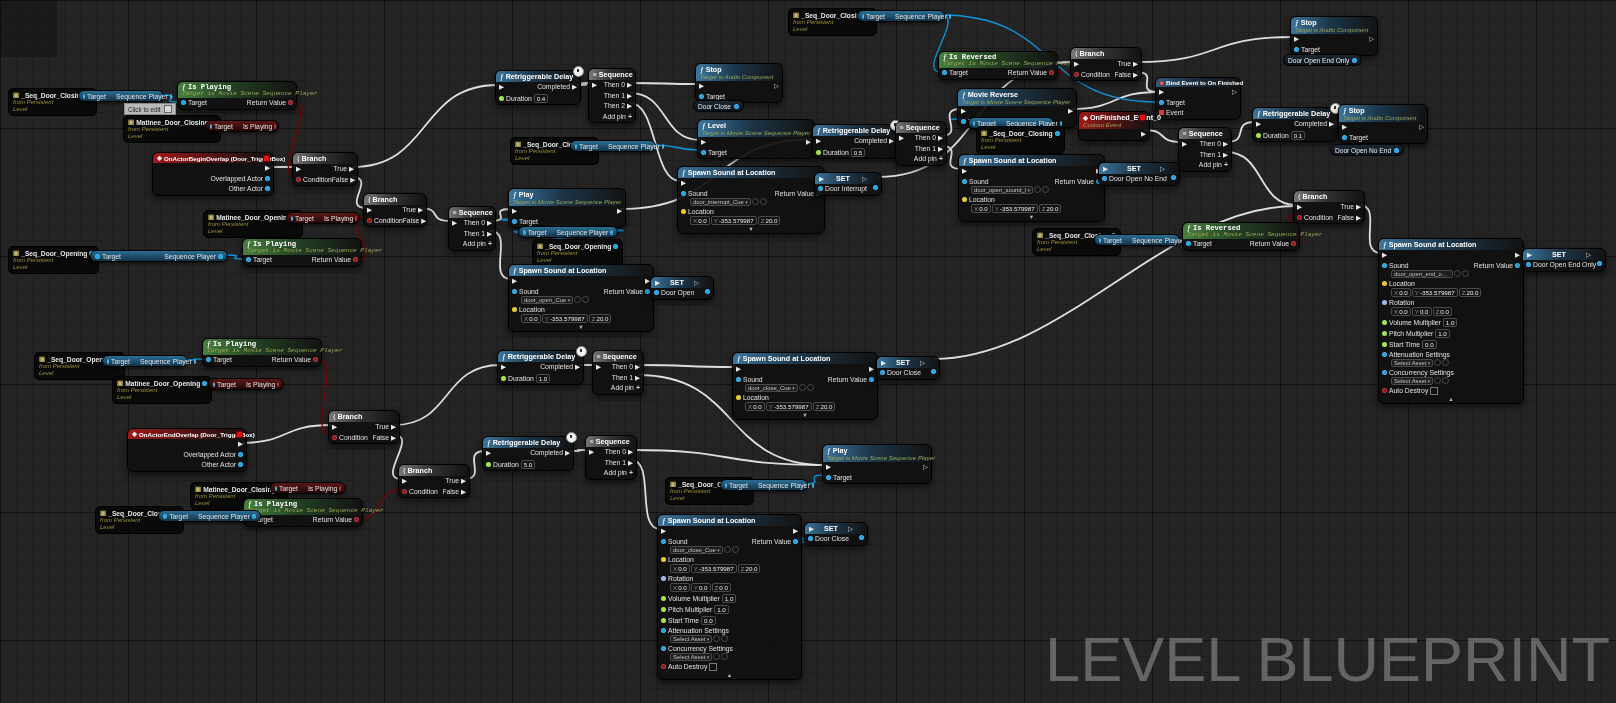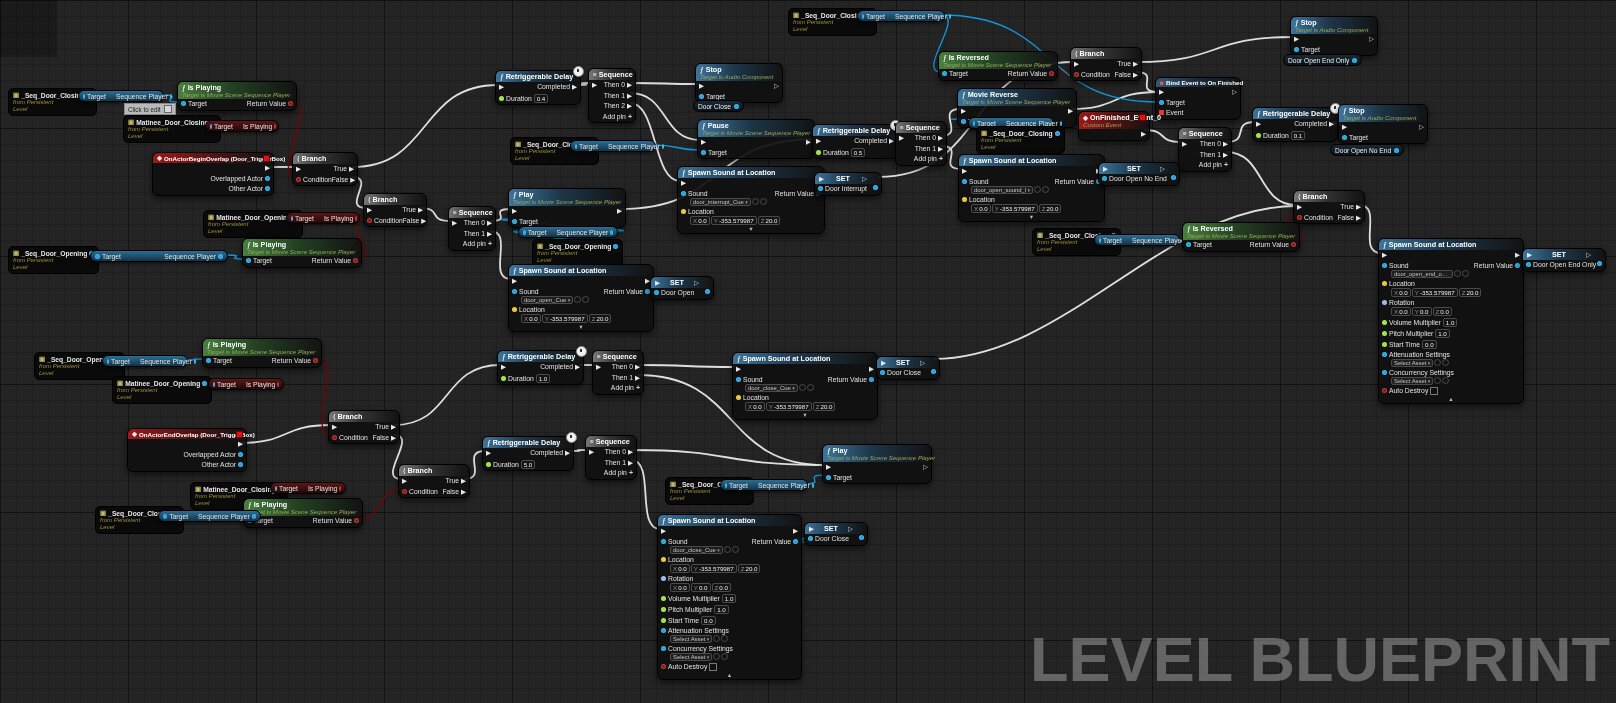--- a/index.html
+++ b/index.html
@@ -7,31 +7,31 @@
     background-color:#242424;
     background-image:
       linear-gradient(rgba(0,0,0,.38) 1px, transparent 1px),
       linear-gradient(90deg, rgba(0,0,0,.38) 1px, transparent 1px),
       linear-gradient(rgba(0,0,0,.13) 1px, transparent 1px),
       linear-gradient(90deg, rgba(0,0,0,.13) 1px, transparent 1px);
     background-size:128px 128px,128px 128px,16px 16px,16px 16px;
     font-family:"Liberation Sans", sans-serif;}
   #wires{position:absolute;left:0;top:0;z-index:1;pointer-events:none;}
   .corner-shade{position:absolute;left:0;top:0;width:57px;height:57px;background:rgba(0,0,0,.28);z-index:0;}
-  .wm{position:absolute;right:6px;bottom:8px;font-size:63px;font-weight:bold;color:#8d8d8d;opacity:.62;letter-spacing:0;z-index:1;white-space:nowrap;}
+  .wm{position:absolute;right:6px;bottom:8px;font-size:63px;font-weight:normal;color:#8d8d8d;opacity:.62;letter-spacing:0;z-index:1;white-space:nowrap;}
   .node{position:absolute;background:rgba(16,16,16,.93);border:1px solid #000;border-radius:6px;
     box-shadow:0 3px 6px rgba(0,0,0,.55);color:#ddd;z-index:2;}
   .hdr{position:relative;padding:1px 14px 1px 4px;border-radius:5px 5px 0 0;}
   .hdr .ti{font-weight:bold;font-size:7.2px;color:#fff;white-space:nowrap;display:flex;align-items:center;gap:2px;}
   .hdr .sub{font-style:italic;font-size:6.1px;color:#9aa65a;white-space:nowrap;margin-top:-1px;}
   .icon{font-style:normal;font-size:6.5px;color:#e9e9e9;}
   .bind .icon{color:#ff5545;}
   .fn>.hdr,.set>.hdr{background:linear-gradient(to right,rgba(62,122,163,.95),rgba(33,68,94,.72) 45%,rgba(28,28,28,.12));}
   .bind>.hdr{background:linear-gradient(to right,rgba(52,92,128,.95),rgba(30,56,80,.7) 45%,rgba(28,28,28,.12));}
-  .fng>.hdr{background:linear-gradient(to right,rgba(74,134,64,.95),rgba(42,84,42,.72) 45%,rgba(28,28,28,.12));}
+  .fng>.hdr{background:linear-gradient(to right,rgba(74,134,64,.95),rgba(42,84,42,.72) 45%,rgba(28,28,28,.12));font-family:Liberation Mono, monospace;}
   .ev>.hdr,.cev>.hdr{background:linear-gradient(to right,rgba(165,26,26,.95),rgba(100,18,18,.72) 55%,rgba(28,28,28,.12));}
   .br>.hdr,.seq>.hdr{background:linear-gradient(to right,rgba(128,128,128,.92),rgba(74,74,74,.6) 45%,rgba(28,28,28,.1));}
   .row{display:flex;justify-content:space-between;align-items:flex-start;padding:1px 3px;min-height:8.5px;}
   .pl,.pr{display:flex;align-items:center;gap:2px;}
   .pr{margin-left:auto;}
   .pl.stack{flex-direction:column;align-items:flex-start;gap:0;}
   .l1{display:flex;align-items:center;gap:2px;}
   .l2{display:flex;align-items:center;gap:1px;margin-left:9px;margin-top:1px;}
   .lbl{font-size:6.8px;color:#e2e2e2;white-space:nowrap;}
   .pin{font-size:6.5px;line-height:7px;color:#e8e8e8;}
@@ -400,21 +400,21 @@
       </div>
     </div>
     <div class="varn" style="left: 693px; top: 100px;">
       <span>Door Close</span>
       <span class="dot" style="background: rgb(26, 163, 232);"></span>
     </div>
     <div class="node fn" style="left: 697px; top: 119px; width: 116px;">
       <div class="hdr">
         <div class="ti">
           <span class="icon">ƒ</span>
-          <span>Pause</span>
+          <span>Level</span>
         </div>
         <div class="sub">Target is Movie Scene Sequence Player</div>
       </div>
       <div class="row">
         <span class="pl">
           <span class="pin">▶</span>
         </span>
         <span class="pr">
           <span class="pin">▶</span>
         </span>

